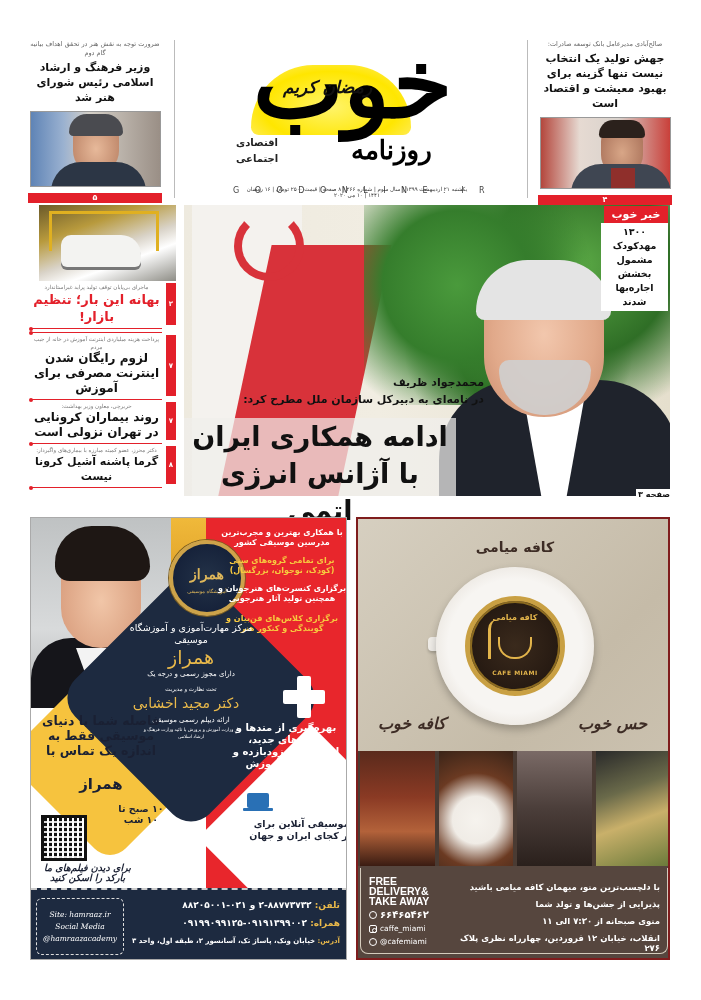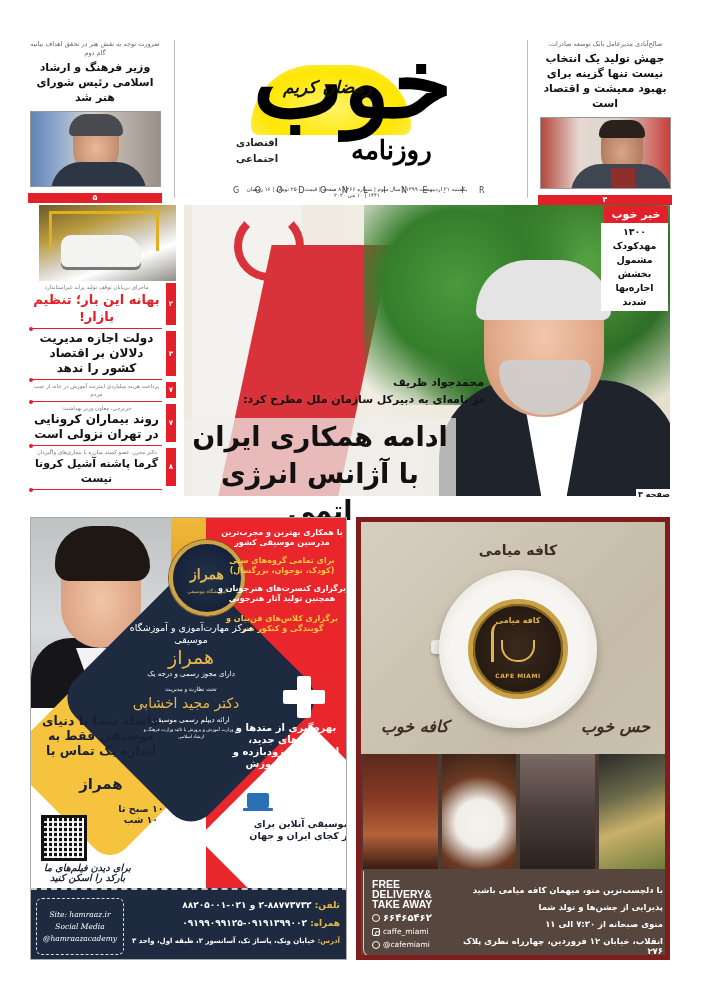--- a/index.html
+++ b/index.html
@@ -86,21 +86,21 @@
   .h-laptop::after { content: ""; position: absolute; left: -4px; top: 15px; width: 30px; height: 3px; background: #2970b5; border-radius: 1px; }
   .h-qr { position: absolute; left: 10px; top: 297px; width: 46px; height: 46px; background: repeating-linear-gradient(90deg, #111 0 3px, #fff 3px 5px), #fff; border: 3px solid #111; }
   .h-qr::before { content: ""; position: absolute; inset: 0; background: repeating-linear-gradient(0deg, rgba(255,255,255,0.85) 0 2px, transparent 2px 5px); }
   .h-qr-text { position: absolute; left: 4px; top: 345px; width: 105px; text-align: center; font-size: 9.5px; color: #1a2033; line-height: 10px; font-weight: bold; font-style: italic; }
   .h-footer { position: absolute; left: 0; top: 370px; width: 317px; height: 73px; background: #1d2a40; border-top: 2px dashed #c9c9c9; }
   .h-foot-line { position: absolute; right: 8px; width: 215px; text-align: right; font-size: 9px; color: #fff; font-weight: bold; line-height: 11px; }
   .h-foot-line .lbl { color: #e9b94a; }
   .h-site { position: absolute; left: 5px; top: 8px; width: 88px; height: 57px; border: 1px dashed #ddd; border-radius: 6px; color: #fff; font-family: "DejaVu Serif", serif; font-style: italic; font-size: 7.5px; text-align: center; line-height: 12px; padding-top: 10px; direction: ltr; }
 
   
-  .cafe { position: absolute; left: 356px; top: 517px; width: 314px; height: 443px; border: 5px solid #7f1d1d; background: #cec6b6; overflow: hidden; }
+  .cafe { position: absolute; left: 356px; top: 517px; width: 314px; height: 443px; border: 2px solid #7f1d1d; background: #cec6b6; overflow: hidden; }
   .cafe-bg { position: absolute; inset: 0; background: linear-gradient(135deg, #d6cfc0 0%, #c5bba8 50%, #d1c8b7 100%); }
   .cafe-title { position: absolute; left: 0; top: 20px; width: 314px; text-align: center; font-size: 14px; font-weight: bold; color: #3d2c25; }
   .saucer { position: absolute; left: 78px; top: 48px; width: 158px; height: 158px; border-radius: 50%; background: radial-gradient(circle, #f7f5f2 60%, #e8e3dc 80%, #d9d2c8 100%); box-shadow: 0 4px 8px rgba(0,0,0,0.25); }
   .cup-handle { position: absolute; left: 70px; top: 118px; width: 30px; height: 14px; background: #f0ede8; border-radius: 4px; box-shadow: 0 2px 3px rgba(0,0,0,0.2); }
   .coin { position: absolute; left: 107px; top: 77px; width: 100px; height: 100px; border-radius: 50%; background: radial-gradient(circle, #3a2a1c 0%, #2a1d14 55%, #1c130d 100%); border: 5px solid #c9a043; box-shadow: inset 0 0 0 2px #8b6a20; }
   .coin-cup { position: absolute; left: 140px; top: 118px; width: 34px; height: 22px; border: 2px solid #e2b44b; border-top: none; border-radius: 0 0 16px 16px; }
   .coin-palm { position: absolute; left: 130px; top: 100px; width: 20px; height: 40px; border-left: 3px solid #e2b44b; border-radius: 10px 0 0 0; }
   .coin-text { position: absolute; left: 107px; top: 150px; width: 100px; text-align: center; font-size: 6px; color: #e2b44b; font-weight: bold; direction: ltr; letter-spacing: 0.5px; }
   .coin-top { position: absolute; left: 107px; top: 94px; width: 100px; text-align: center; font-size: 8px; color: #e2b44b; font-weight: bold; }
   .cafe-script { position: absolute; top: 195px; font-size: 16px; font-family: "DejaVu Serif", serif; font-style: italic; color: #3d2c25; font-weight: bold; }
@@ -162,26 +162,26 @@
   </div>
 
   <div class="litem">
     <div class="num">۲</div>
     <div class="kick">ماجرای بی‌پایان توقف تولید پراید غیراستاندارد</div>
     <div class="head red">بهانه این بار؛ تنظیم بازار!</div>
     <div class="rule"></div>
   </div>
   <div class="litem">
     <div class="num">۳</div>
-    <div class="head">دولت اجازه مدیریت دلالان بر اقتصاد کشور را ندهد</div>
     <div class="rule"></div>
   </div>
   <div class="litem">
     <div class="num">۷</div>
     <div class="kick">پرداخت هزینه میلیاردی اینترنت آموزش در خانه از جیب مردم</div>
+    <div class="head">لزوم رایگان شدن اینترنت مصرفی برای آموزش</div>
     <div class="rule"></div>
   </div>
   <div class="litem">
     <div class="num">۷</div>
     <div class="kick">حریرچی، معاون وزیر بهداشت:</div>
     <div class="head">روند بیماران کرونایی در تهران نزولی است</div>
     <div class="rule"></div>
   </div>
   <div class="litem">
     <div class="num">۸</div>

